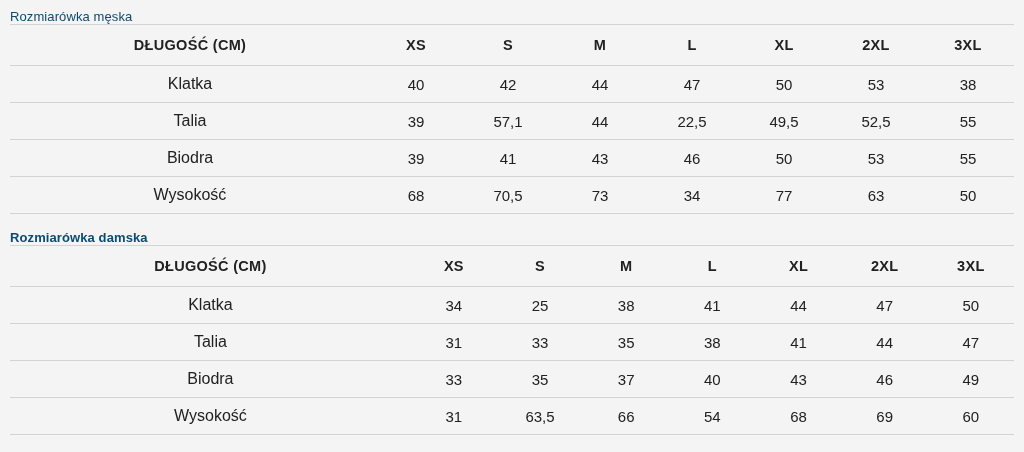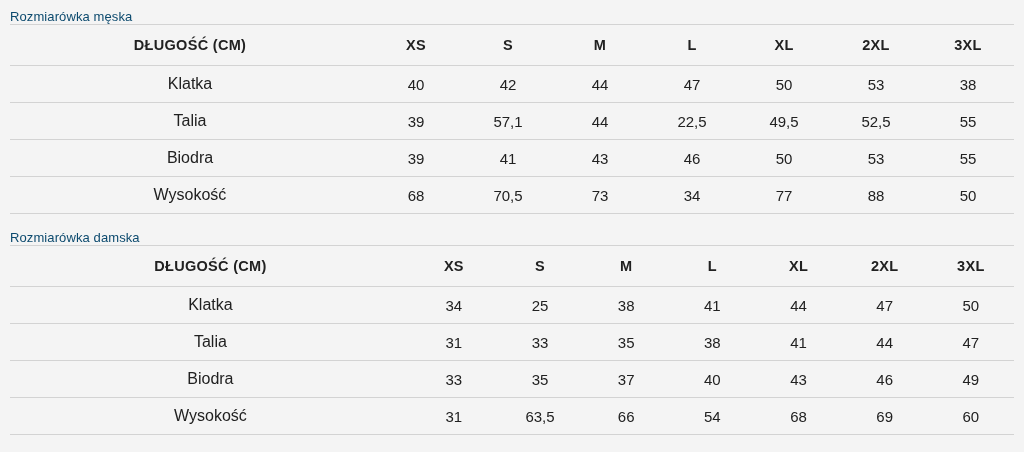--- a/index.html
+++ b/index.html
@@ -24,20 +24,21 @@
     font-size: 13px;
     color: #0c4a6e;
     padding-left: 10px;
     letter-spacing: 0.1px;
   }
   .caption-men {
     padding-top: 9px;
   }
   .caption-women {
     padding-top: 16px;
+    font-weight: bold;
   }
   table.size-table {
     width: 1004px;
     margin: 0 10px;
     border-collapse: collapse;
     table-layout: fixed;
     font-size: 15px;
   }
   table.size-table tr.header-row th,
   table.size-table tr.data-row td {
@@ -132,21 +133,21 @@
         <td>53</td>
         <td>55</td>
       </tr>
       <tr class="data-row">
         <td class="row-label">Wysokość</td>
         <td>68</td>
         <td>70,5</td>
         <td>73</td>
         <td>34</td>
         <td>77</td>
-        <td>88</td>
+        <td>63</td>
         <td>50</td>
       </tr>
     </tbody>
   </table>
 
   <div class="section-caption caption-women">Rozmiarówka damska</div>
 
   <table class="size-table women">
     <colgroup>
       <col class="c-label">

